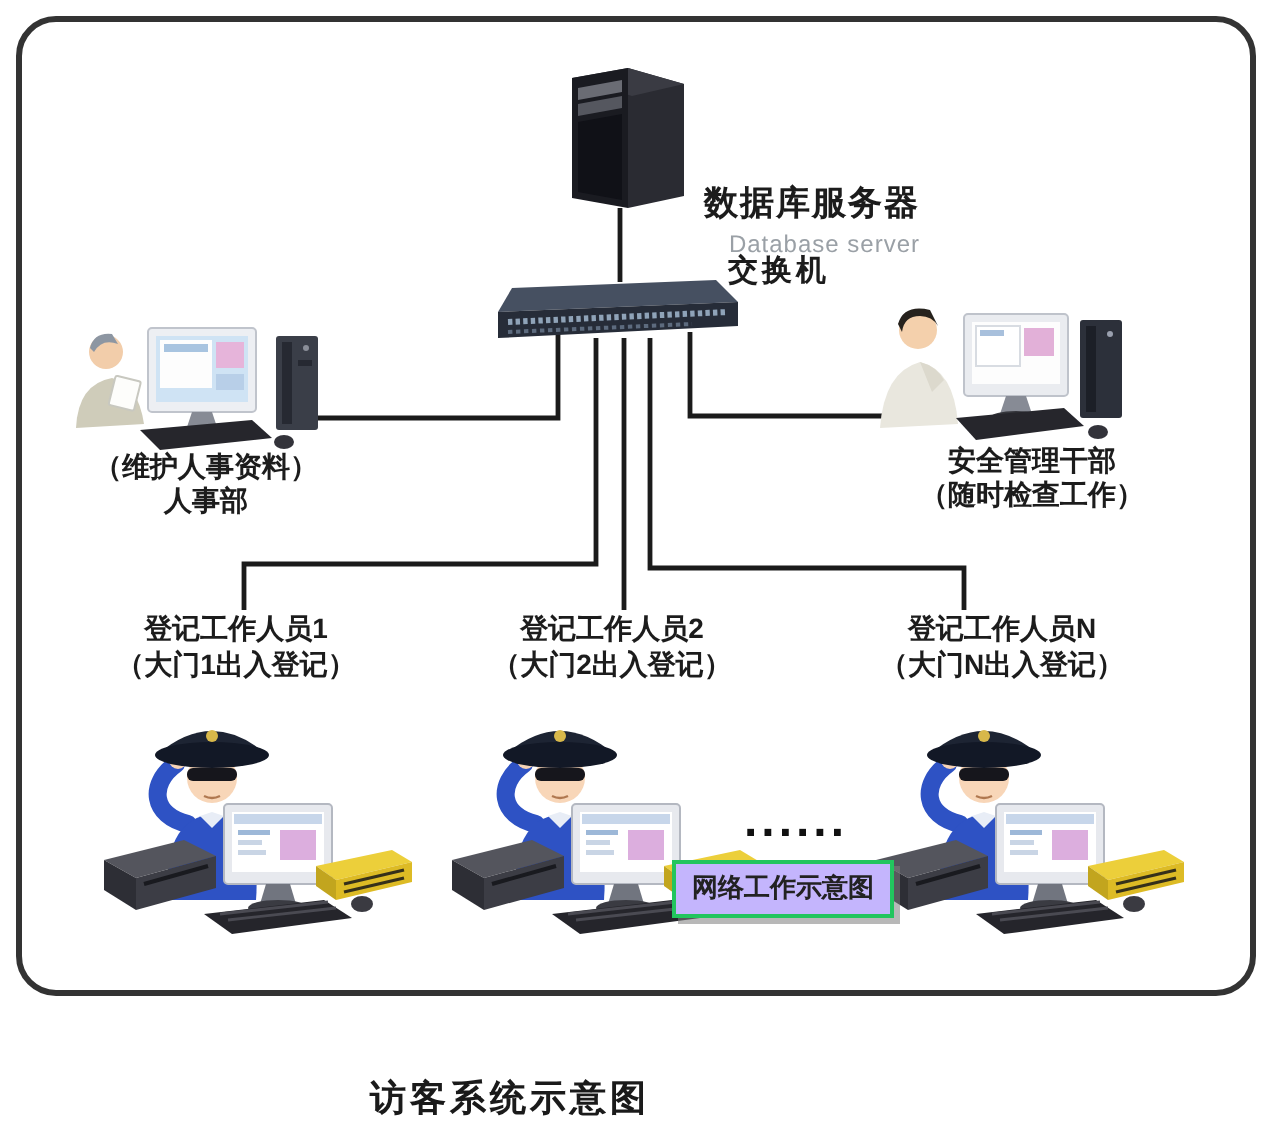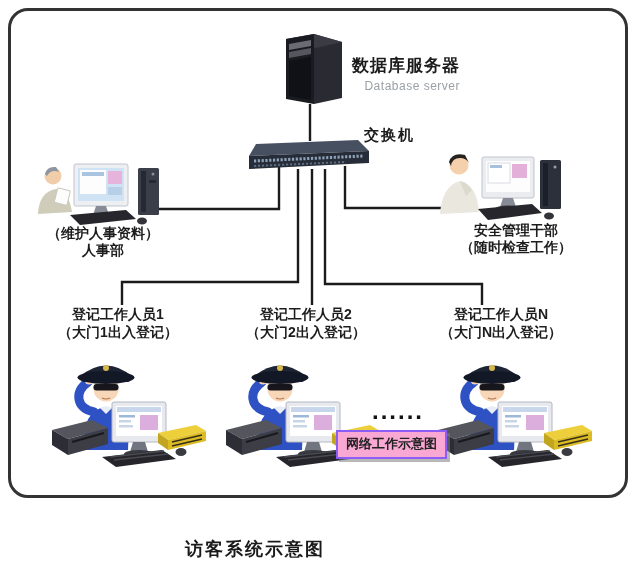--- a/index.html
+++ b/index.html
@@ -7,28 +7,28 @@
     position:relative;width:640px;height:569px;background:#ffffff;
     font-family:"Liberation Sans","DejaVu Sans",sans-serif;color:#1f1f1f;overflow:hidden;
   }
   .frame{
     position:absolute;left:8px;top:8px;width:614px;height:484px;
     border:3px solid #333;border-radius:20px;background:transparent;
   }
   .abs{position:absolute;}
   .lines-svg{position:absolute;left:0;top:0;width:640px;height:569px;}
   .lbl{font-weight:700;color:#1c1c1c;white-space:nowrap;}
-  .server-label{font-size:17px;letter-spacing:1px;}
+  .server-label{font-size:17px;letter-spacing:1px;margin-top:36px;}
   .server-sub{font-size:12px;font-weight:400;color:#9aa0a6;text-align:right;margin-top:2px;letter-spacing:.5px;}
   .switch-label{font-size:15px;letter-spacing:2px;}
   .pc-label{width:170px;text-align:center;font-size:14px;line-height:17px;}
   .station-label{width:180px;text-align:center;font-size:14px;line-height:18px;}
   .dots{font-size:24px;font-weight:700;letter-spacing:2px;color:#111;line-height:18px;}
   .net-box{
-    padding:3px 8px 4px 8px;border:2px solid #8b5cf6;background:#f9a8d4;
+    padding:3px 8px 4px 8px;border:2px solid #22c55e;background:#c4b5fd;
     box-shadow:3px 3px 0 rgba(125,125,125,.55);font-size:13px;font-weight:600;color:#222;white-space:nowrap;
   }
   .caption{position:absolute;left:0;top:537px;width:510px;text-align:center;
     font-size:18px;font-weight:700;color:#1a1a1a;letter-spacing:2px;}
   svg{display:block;}
 </style>
 </head>
 <body>
 
 <div class="canvas">

